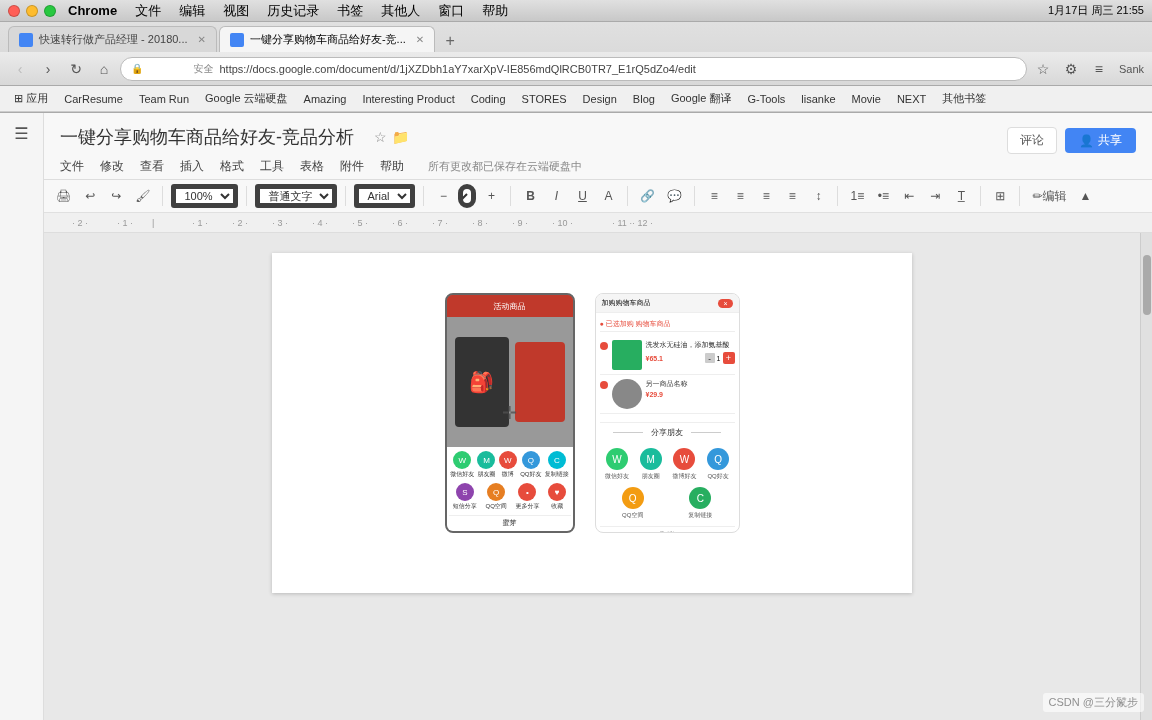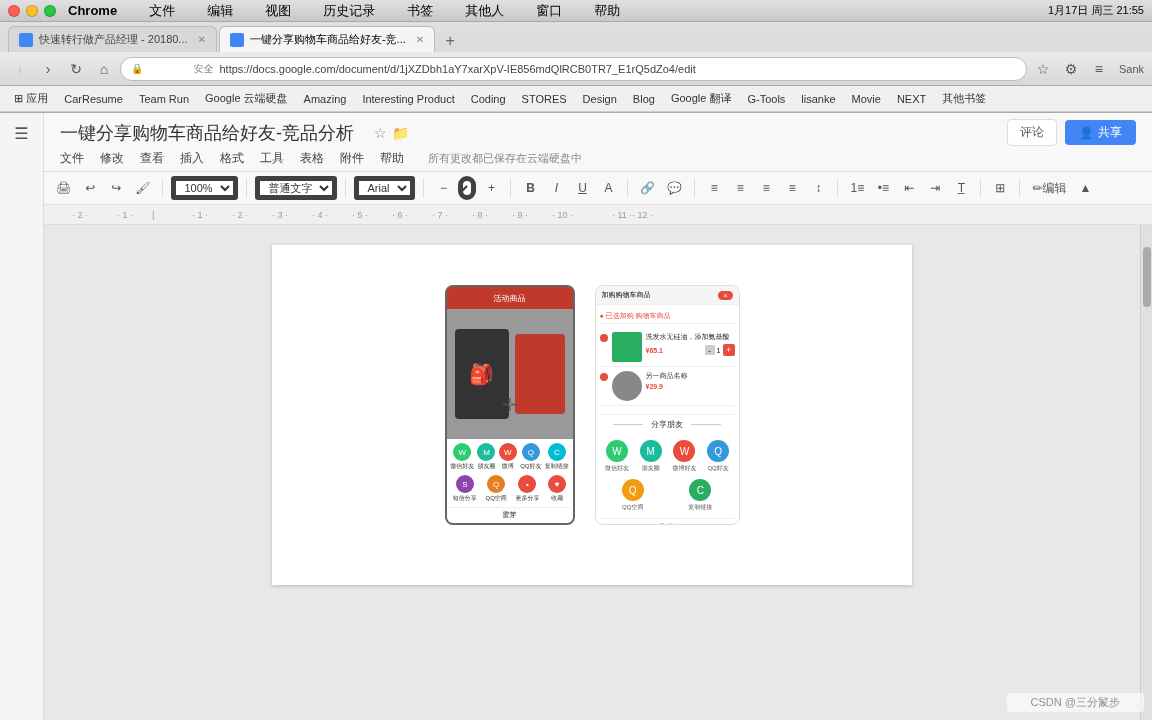--- a/index.html
+++ b/index.html
@@ -13,21 +13,21 @@
       align-items: center;
       padding: 0 8px;
       border-bottom: 1px solid #aaa;
       position: relative;
     }
     .mac-traffic-lights { display: flex; gap: 6px; align-items: center; }
     .mac-btn { width: 12px; height: 12px; border-radius: 50%; border: 0.5px solid rgba(0,0,0,0.2); cursor: pointer; }
     .mac-close { background: #ff5f57; }
     .mac-minimize { background: #febc2e; }
     .mac-maximize { background: #28c840; }
-    .mac-menu { display: flex; align-items: center; gap: 32px; margin-left: 12px; font-size: 13px; color: #000; }
+    .mac-menu { display: flex; align-items: center; gap: 18px; margin-left: 12px; font-size: 13px; color: #000; }
     .mac-menu span { cursor: pointer; }
     .mac-menu-right { margin-left: auto; display: flex; align-items: center; gap: 8px; font-size: 11px; }
     .mac-app-name { font-weight: bold; }
 
     
     .browser-chrome {
       background: linear-gradient(to bottom, #e0e0e0, #d0d0d0);
       border-bottom: 1px solid #aaa;
     }
     .tabs-bar {
@@ -164,20 +164,21 @@
       font-size: 18px;
       font-weight: normal;
       color: #333;
     }
     .doc-title-icons { display: flex; gap: 6px; color: #888; font-size: 14px; }
     .doc-actions-right {
       margin-left: auto;
       display: flex;
       align-items: center;
       gap: 8px;
+      margin-top: 8px;
     }
     .btn-comment {
       padding: 4px 12px;
       border: 1px solid #ddd;
       border-radius: 4px;
       background: #fff;
       font-size: 12px;
       color: #555;
       cursor: pointer;
     }
@@ -444,21 +445,21 @@
     }
 
     
     .watermark {
       position: fixed;
       bottom: 8px;
       right: 8px;
       font-size: 11px;
       color: rgba(100,100,100,0.7);
       background: rgba(255,255,255,0.6);
-      padding: 2px 24px;
+      padding: 2px 6px;
       border-radius: 3px;
     }
 
     
     .ruler-content {
       width: 640px;
       height: 100%;
       display: flex;
       align-items: center;
       font-size: 9px;

